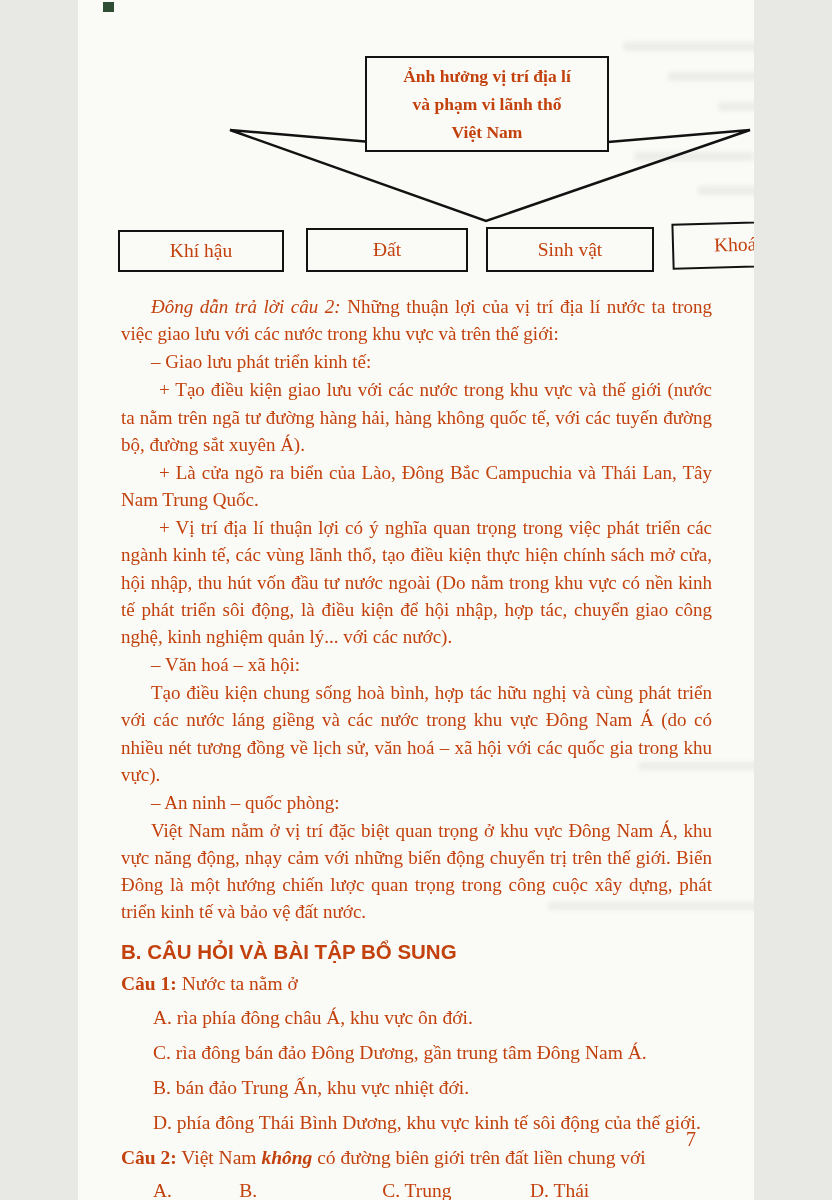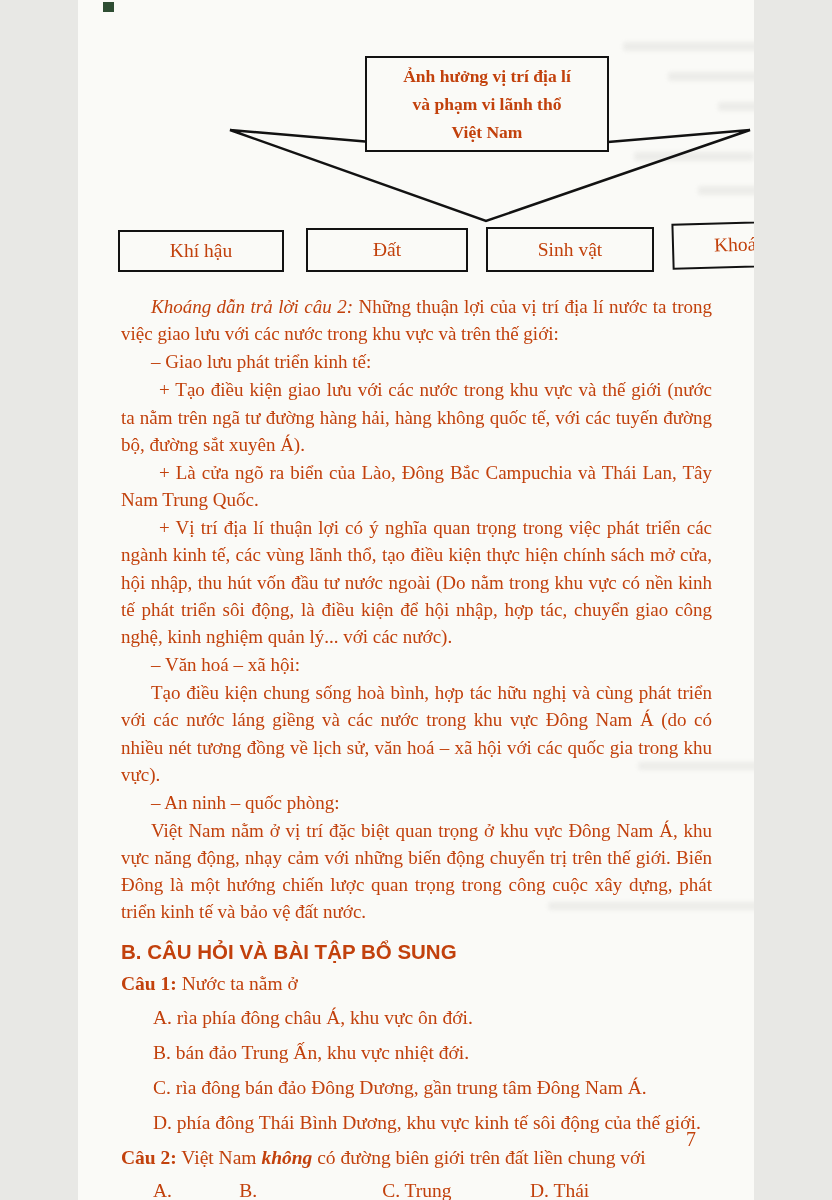--- a/index.html
+++ b/index.html
@@ -104,38 +104,38 @@
     <div class="dbox dbox3">
       <span>Sinh vật</span>
     </div>
     <div class="dbox dbox4">
       <span>Khoáng sản,...</span>
     </div>
   </div>
 
   <div class="content">
 
-    <p><span class="lead-italic">Khoáng dẫn trả lời câu 2:</span><span> Những thuận lợi của vị trí địa lí nước ta trong việc giao lưu với các nước trong khu vực và trên thế giới:</span></p>
+    <p><span class="lead-italic">Đông dẫn trả lời câu 2:</span><span> Những thuận lợi của vị trí địa lí nước ta trong việc giao lưu với các nước trong khu vực và trên thế giới:</span></p>
 
     <p>– Giao lưu phát triển kinh tế:</p>
     <p class="plus">+ Tạo điều kiện giao lưu với các nước trong khu vực và thế giới (nước ta nằm trên ngã tư đường hàng hải, hàng không quốc tế, với các tuyến đường bộ, đường sắt xuyên Á).</p>
     <p class="plus">+ Là cửa ngõ ra biển của Lào, Đông Bắc Campuchia và Thái Lan, Tây Nam Trung Quốc.</p>
     <p class="plus">+ Vị trí địa lí thuận lợi có ý nghĩa quan trọng trong việc phát triển các ngành kinh tế, các vùng lãnh thổ, tạo điều kiện thực hiện chính sách mở cửa, hội nhập, thu hút vốn đầu tư nước ngoài (Do nằm trong khu vực có nền kinh tế phát triển sôi động, là điều kiện để hội nhập, hợp tác, chuyển giao công nghệ, kinh nghiệm quản lý... với các nước).</p>
     <p>– Văn hoá – xã hội:</p>
     <p>Tạo điều kiện chung sống hoà bình, hợp tác hữu nghị và cùng phát triển với các nước láng giềng và các nước trong khu vực Đông Nam Á (do có nhiều nét tương đồng về lịch sử, văn hoá – xã hội với các quốc gia trong khu vực).</p>
     <p>– An ninh – quốc phòng:</p>
     <p>Việt Nam nằm ở vị trí đặc biệt quan trọng ở khu vực Đông Nam Á, khu vực năng động, nhạy cảm với những biến động chuyển trị trên thế giới. Biển Đông là một hướng chiến lược quan trọng trong công cuộc xây dựng, phát triển kinh tế và bảo vệ đất nước.</p>
 
     <h2 class="section-heading">B. CÂU HỎI VÀ BÀI TẬP BỔ SUNG</h2>
 
     <p class="question"><span class="qlabel">Câu 1:</span><span> Nước ta nằm ở</span></p>
 
     <p class="option">A. rìa phía đông châu Á, khu vực ôn đới.</p>
+    <p class="option">C. rìa đông bán đảo Đông Dương, gần trung tâm Đông Nam Á.</p>
     <p class="option">B. bán đảo Trung Ấn, khu vực nhiệt đới.</p>
-    <p class="option">C. rìa đông bán đảo Đông Dương, gần trung tâm Đông Nam Á.</p>
     <p class="option">D. phía đông Thái Bình Dương, khu vực kinh tế sôi động của thế giới.</p>
 
     <p class="question"><span class="qlabel">Câu 2:</span><span> Việt Nam </span><span class="em-bi">không</span><span> có đường biên giới trên đất liền chung với</span></p>
 
     <div class="inline-options">
       <span>A. Lào.</span>
       <span>B. Campuchia.</span>
       <span>C. Trung Quốc.</span>
       <span>D. Thái Lan.</span>
     </div>

